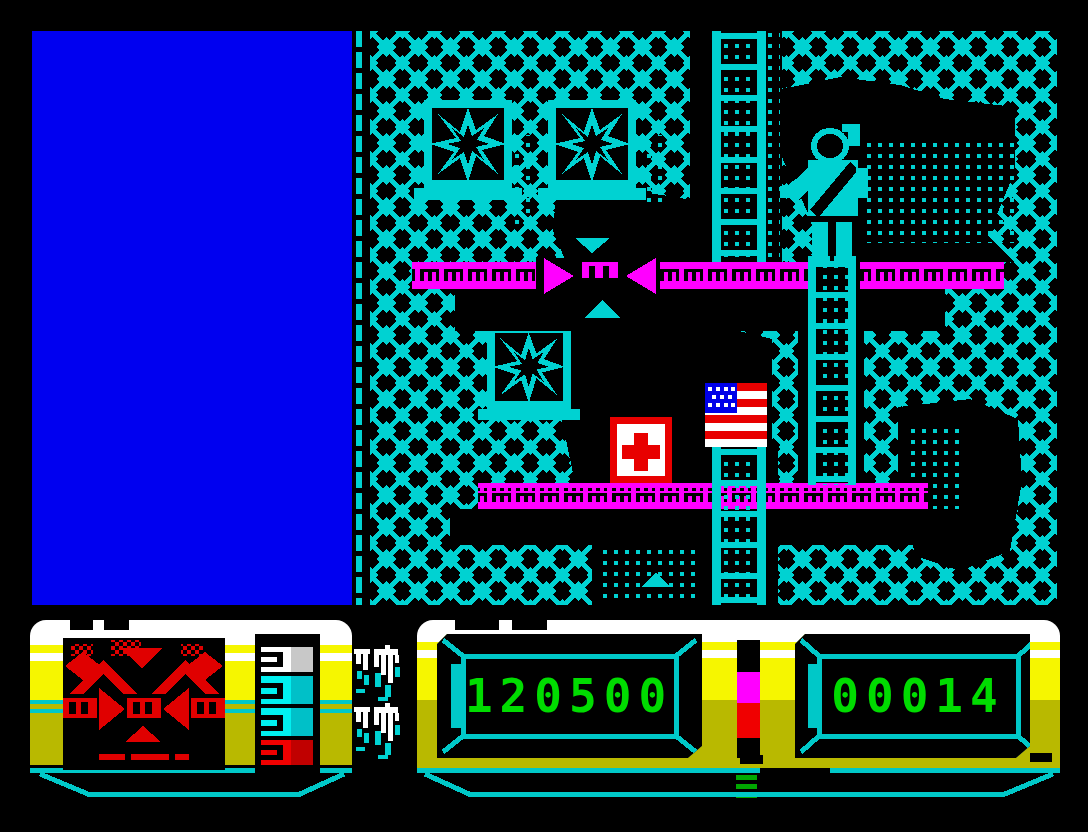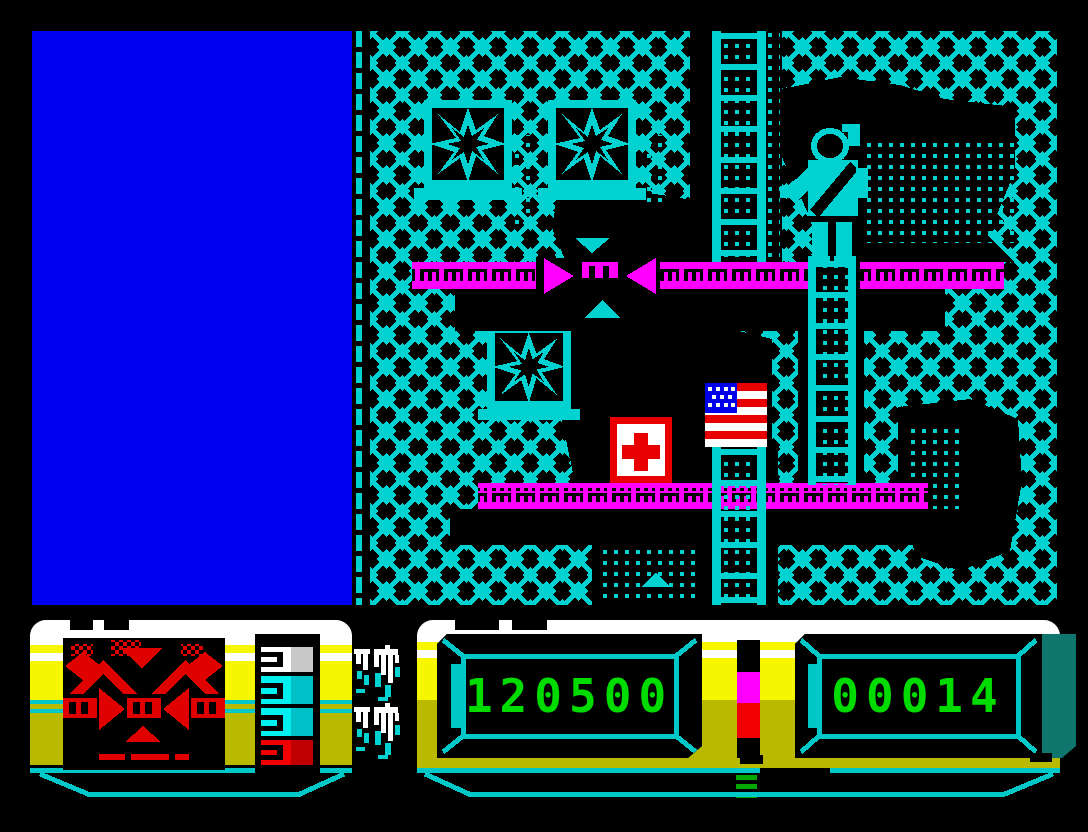--- a/index.html
+++ b/index.html
@@ -12,21 +12,21 @@
   .game{left:370px;top:31px;width:687px;height:574px;}
   svg{display:block;shape-rendering:crispEdges;}
   
   .lpanel{left:30px;top:620px;width:322px;height:178px;}
   .rpanel{left:417px;top:620px;width:643px;height:178px;}
   .band{position:absolute;left:0;width:100%;}
   .white{background:#fff;} .yellow{background:#f6f600;} .olive{background:#b9b900;}
   .cyanl{background:#00c8c8;} .blackb{background:#000;}
   .round-top{border-radius:16px 16px 0 0;}
   .notch{position:absolute;height:10px;background:#000;top:0;}
-  .disp{position:absolute;background:#0f766e;clip-path:polygon(10px 0,100% 0,100% calc(100% - 12px),calc(100% - 14px) 100%,0 100%,0 10px);}
+  .disp{position:absolute;background:#bef264;clip-path:polygon(10px 0,100% 0,100% calc(100% - 12px),calc(100% - 14px) 100%,0 100%,0 10px);}
   .digits{font-weight:700;font-size:46px;letter-spacing:7px;fill:#00dc00;}
   .gbar{position:absolute;width:21px;height:5px;background:#00a800;}
   .dash{position:absolute;background:#000;}
 </style>
 </head>
 <body>
 
 <div class="screen">
 
   <div class="abs blue-panel"></div>
@@ -354,21 +354,21 @@
       </svg>
     </div>
 
     <div class="abs" style="left:320px;top:20px;width:23px;height:118px;">
       <div class="abs blackb" style="left:0;top:0;width:23px;height:32px;"></div>
       <div class="abs" style="left:0;top:32px;width:23px;height:31px;background:#ff00ff;"></div>
       <div class="abs" style="left:0;top:63px;width:23px;height:35px;background:#f00000;"></div>
       <div class="abs blackb" style="left:0;top:98px;width:23px;height:20px;"></div>
     </div>
 
-    <div class="disp" style="left:378px;top:14px;width:281px;height:124px;">
+    <div class="disp" style="left:378px;top:14px;width:235px;height:124px;">
       <svg width="247" height="124" viewBox="0 0 247 124">
         <rect width="247" height="124" fill="#000"></rect>
         <g stroke="#00c8c8" stroke-width="5" fill="none">
           <rect x="24" y="22" width="199" height="80"></rect>
           <path d="M6,6 L24,22 M241,6 L223,22 M6,118 L24,102 M241,118 L223,102"></path>
         </g>
         <rect x="13" y="30" width="10" height="64" fill="#00c8c8"></rect>
         <text class="digits" x="123" y="78" text-anchor="middle">00014</text>
       </svg>
     </div>

